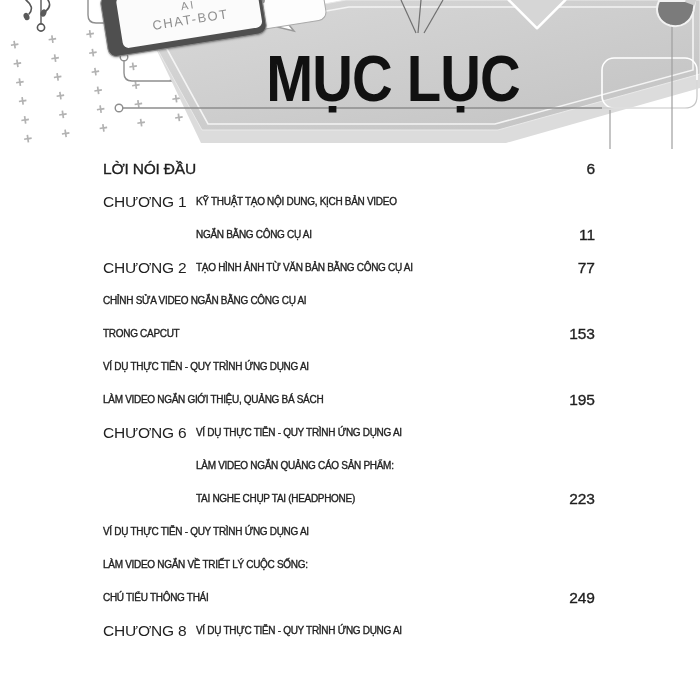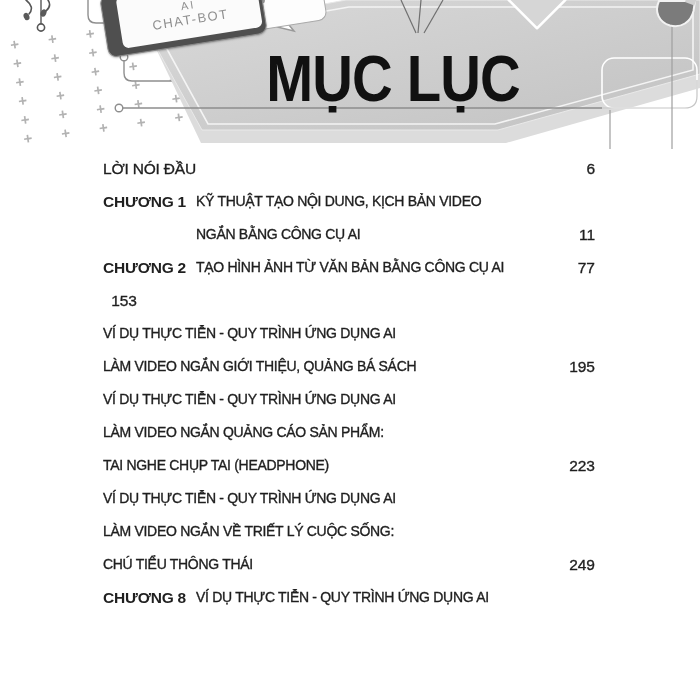--- a/index.html
+++ b/index.html
@@ -44,25 +44,25 @@
   .page-title{
     position:absolute;left:393px;top:79px;z-index:5;
     transform:translate(-50%,-50%) scaleX(0.88);
     font-size:64px;font-weight:bold;letter-spacing:-1px;color:#111111;
     white-space:nowrap;
   }
   
   .toc{position:absolute;left:103px;top:152px;width:492px;z-index:5;color:#1f1f1f;}
   .toc-row{display:flex;margin-bottom:0;}
   .toc-label{
-    min-width:93px;font-weight:bold;font-size:15.5px;line-height:33px;
+    min-width:93px;font-weight:normal;font-size:15.5px;line-height:33px;
     white-space:nowrap;letter-spacing:-0.2px;
   }
   .toc-desc{
-    flex:1;font-size:14px;line-height:33px;white-space:pre;
+    flex:1;font-size:10px;line-height:33px;white-space:pre;
     letter-spacing:-0.3px;-webkit-text-stroke:0.35px #1f1f1f;
   }
   .toc-page{
     min-width:34px;text-align:right;align-self:flex-end;
     font-size:15.5px;line-height:33px;-webkit-text-stroke:0.35px #1f1f1f;
   }
 </style>
 </head>
 <body>
 
@@ -159,30 +159,33 @@
     </div>
 
     <div class="toc-row">
       <div class="toc-label">CHƯƠNG 2</div>
       <div class="toc-desc">TẠO HÌNH ẢNH TỪ VĂN BẢN BẰNG CÔNG CỤ AI</div>
       <div class="toc-page">77</div>
     </div>
 
 
     <div class="toc-row">
+      <div class="toc-desc">CHỈNH SỬA VIDEO NGẮN BẰNG CÔNG CỤ AI
+TRONG CAPCUT</div>
       <div class="toc-page">153</div>
     </div>
 
     <div class="toc-row">
       <div class="toc-desc">VÍ DỤ THỰC TIỄN - QUY TRÌNH ỨNG DỤNG AI
 LÀM VIDEO NGẮN GIỚI THIỆU, QUẢNG BÁ SÁCH</div>
       <div class="toc-page">195</div>
     </div>
 
     <div class="toc-row">
+      <div class="toc-label">CHƯƠNG 6</div>
       <div class="toc-desc">VÍ DỤ THỰC TIỄN - QUY TRÌNH ỨNG DỤNG AI
 LÀM VIDEO NGẮN QUẢNG CÁO SẢN PHẨM:
 TAI NGHE CHỤP TAI (HEADPHONE)</div>
       <div class="toc-page">223</div>
     </div>
 
     <div class="toc-row">
       <div class="toc-desc">VÍ DỤ THỰC TIỄN - QUY TRÌNH ỨNG DỤNG AI
 LÀM VIDEO NGẮN VỀ TRIẾT LÝ CUỘC SỐNG:
 CHÚ TIỂU THÔNG THÁI</div>

